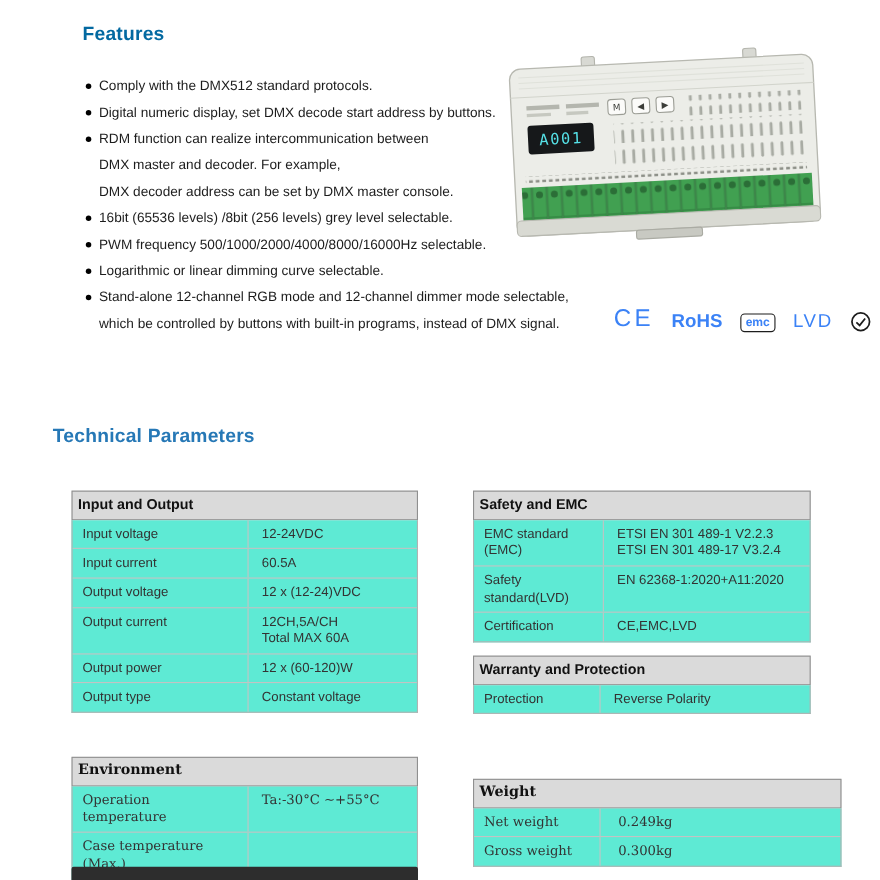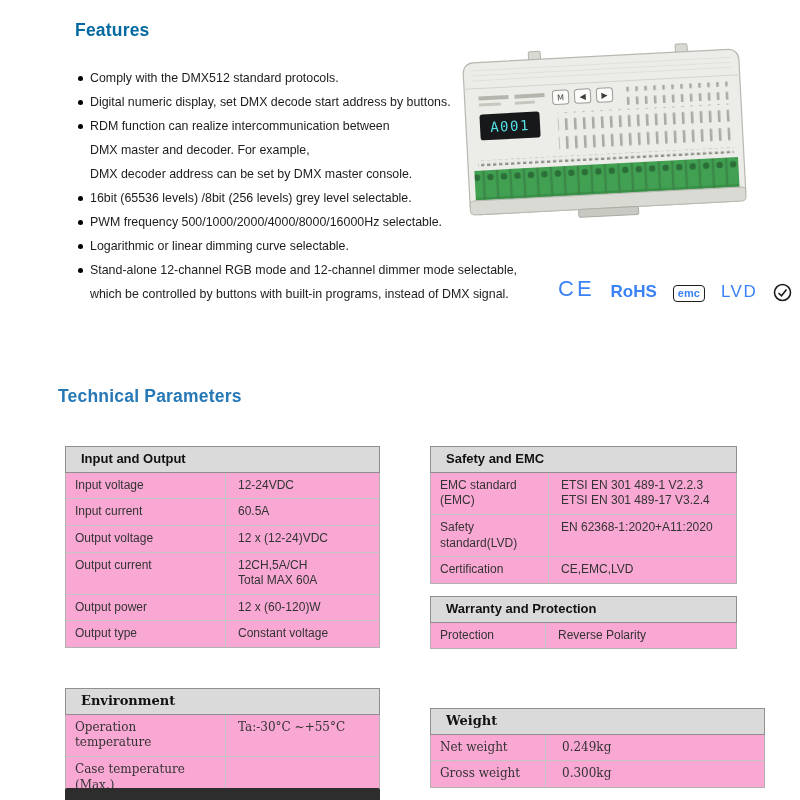--- a/index.html
+++ b/index.html
@@ -3,40 +3,40 @@
 <meta charset="utf-8">
 <style>
   * { margin:0; padding:0; box-sizing:border-box; }
   html,body { width:800px; height:800px; }
   body {
     position:relative; background:#ffffff; overflow:hidden;
     font-family:"Liberation Sans","DejaVu Sans",sans-serif; color:#222;
   }
   .sec-title { position:absolute; font-size:17.5px; font-weight:600; letter-spacing:.2px; }
   #features-title { left:75px; top:20px; color:#0369a1; }
-  #tech-title   { left:58px; top:386px; color:#2678b6; }
+  #tech-title   { left:48px; top:386px; color:#2678b6; }
 
   
   .features { position:absolute; left:90px; top:66px; width:470px; list-style:none; }
   .features li {
     position:relative; font-size:12.4px; color:#1c1c1c;
     line-height:24px; white-space:pre-line;
   }
   .features li::before {
     content:""; position:absolute; left:-12px; top:9.5px;
     width:5px; height:5px; border-radius:50%; background:#000;
   }
 
   
   .tbl { position:absolute; font-size:12px; color:#333; }
   .tbl-header {
     background:#dadada; border:1px solid #8f8f8f; color:#111;
-    font-weight:bold; font-size:13px; padding:4px 15px; line-height:1.3;
-  }
-  .tbl-body { background:#f9a8d4; border:1px solid #b2b2b2; border-top:none; }
+    font-weight:bold; font-size:13px; padding:4px 5px; line-height:1.3;
+  }
+  .tbl-body { background:#5eead4; border:1px solid #b2b2b2; border-top:none; }
   .trow { display:flex; }
   .trow + .trow { border-top:1px solid #c3c3c3; }
   .tcell { padding:5px 9px; line-height:1.3; }
   .lbl { flex:0 0 var(--lw,160px); border-right:1px solid #c3c3c3; }
   .val { flex:1; white-space:pre-line; padding-left:12px; }
   .serif .tcell, .serif .tbl-header {
     font-family:"DejaVu Serif","Liberation Serif",serif;
   }
   #tbl-weight .val { padding-left:16px; }
 

